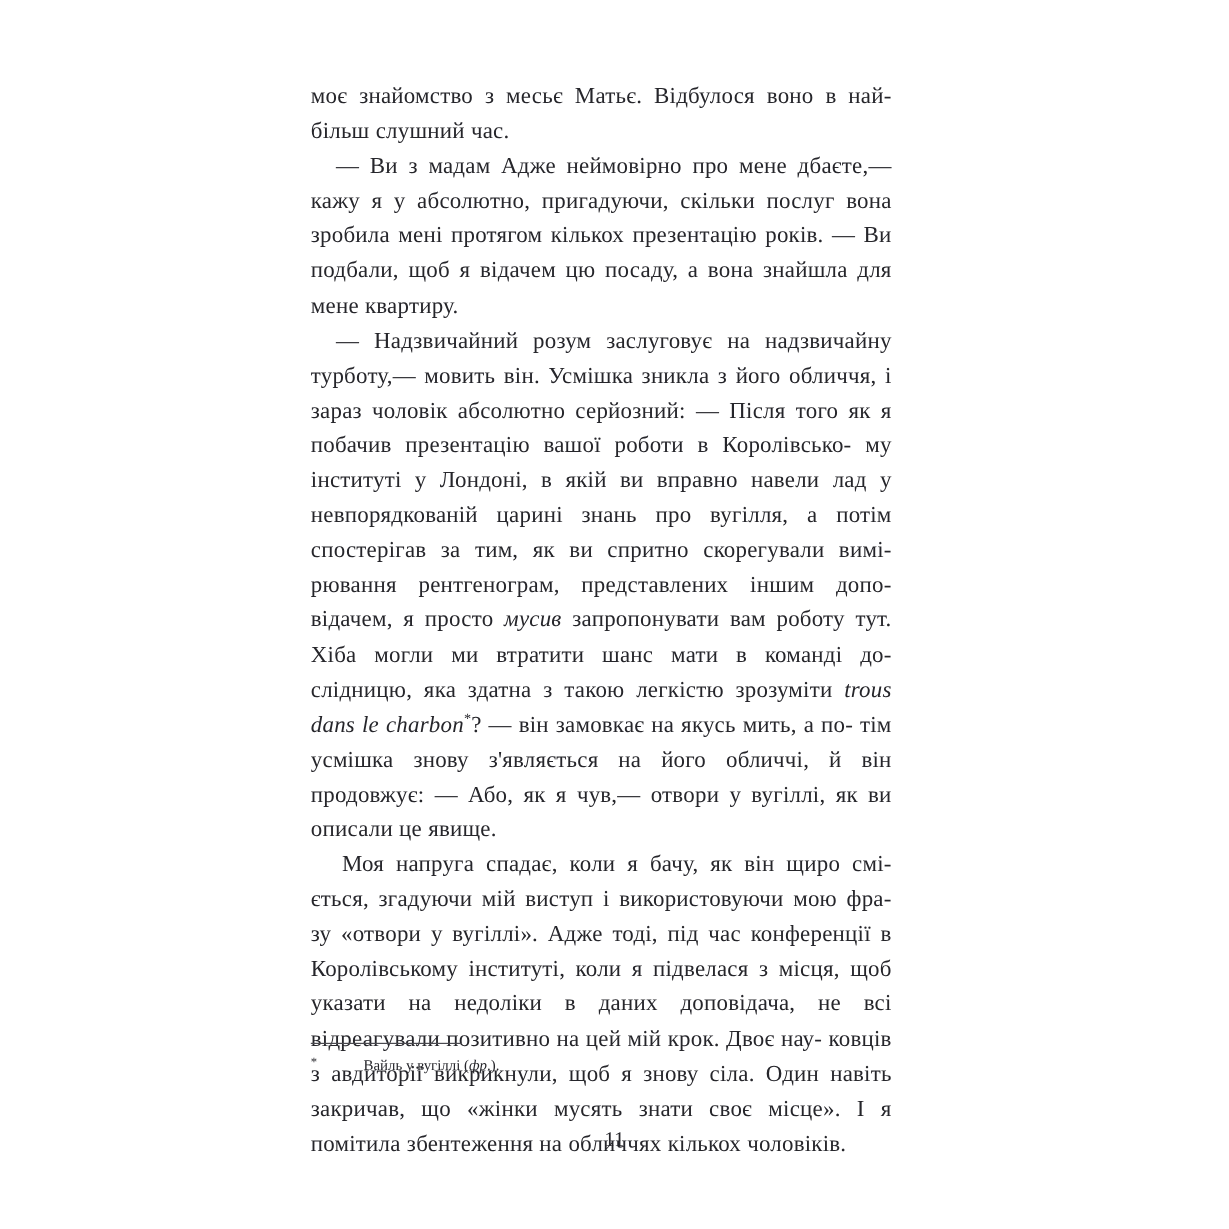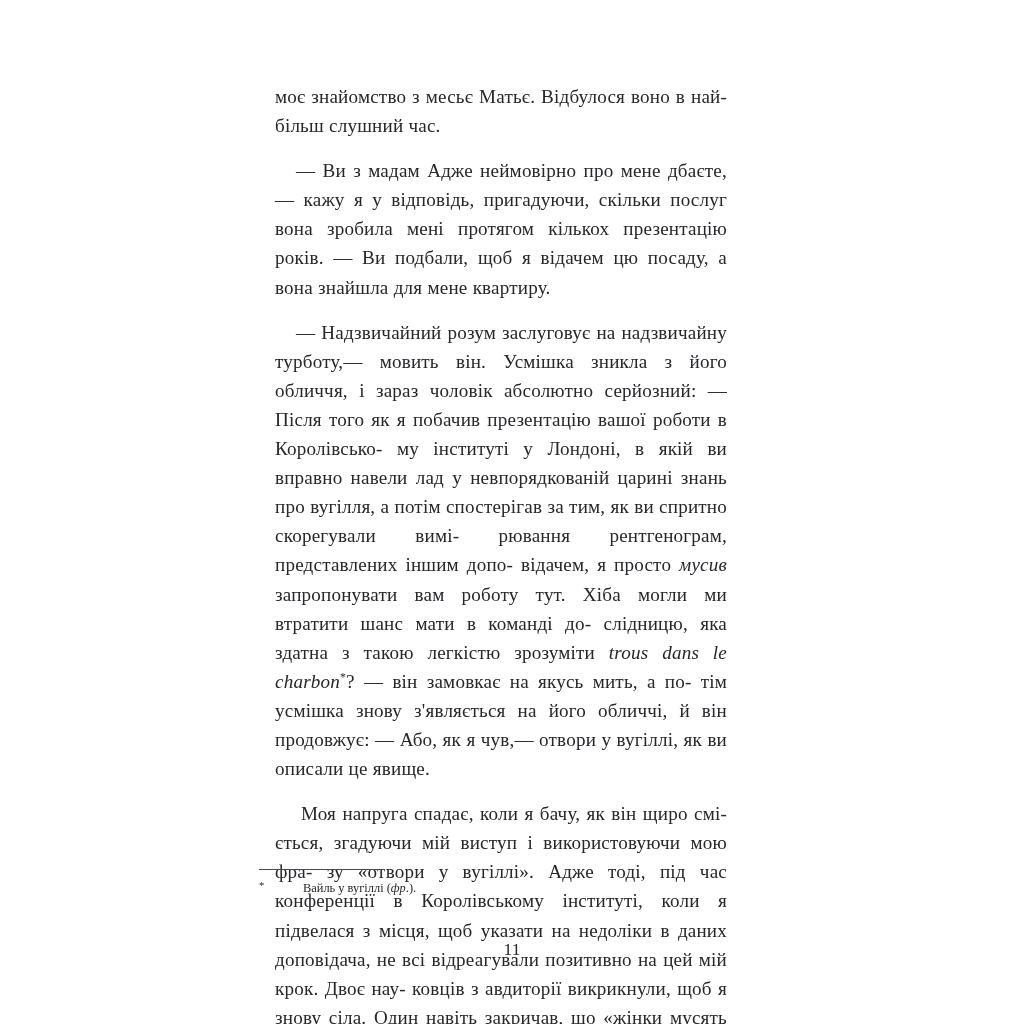--- a/index.html
+++ b/index.html
@@ -26,21 +26,21 @@
 
   
   .text-block {
     position: absolute;
     left: 259px;
     top: 66px;
     width: 484px;
   }
 
   p.para {
-    margin: 16px;
+    margin: 0;
     font-size: 19.1px;
     line-height: 29.1px;
     text-align: justify;
     text-justify: inter-word;
     hyphens: manual;
     letter-spacing: 0.01em;
     word-spacing: 0.01em;
   }
 
   p.para.first { text-indent: 0; }
@@ -102,21 +102,21 @@
 </style>
 </head>
 <body>
 
 <div class="page">
 
   <div class="text-block">
 
     <p class="para first"><span>моє знайомство з месьє Матьє. Відбулося воно в най-</span> <span>більш слушний час.</span></p>
 
-    <p class="para ind-dash"><span>— Ви з мадам Адже неймовірно про мене дбаєте,—</span> <span>кажу я у відповідь, пригадуючи, скільки послуг вона</span> <span>зробила мені протягом кількох презентацію років. — Ви</span> <span>подбали, щоб я відачем цю посаду, а вона знайшла</span> <span>для мене квартиру.</span></p>
+    <p class="para ind-dash"><span>— Ви з мадам Адже неймовірно про мене дбаєте,—</span> <span>кажу я у абсолютно, пригадуючи, скільки послуг вона</span> <span>зробила мені протягом кількох презентацію років. — Ви</span> <span>подбали, щоб я відачем цю посаду, а вона знайшла</span> <span>для мене квартиру.</span></p>
 
     <p class="para ind-dash"><span>— Надзвичайний розум заслуговує на надзвичайну</span> <span>турботу,— мовить він. Усмішка зникла з його обличчя,</span> <span>і зараз чоловік абсолютно серйозний: — Після того як</span> <span>я побачив презентацію вашої роботи в Королівсько-</span> <span>му інституті у Лондоні, в якій ви вправно навели лад</span> <span>у невпорядкованій царині знань про вугілля, а потім</span> <span>спостерігав за тим, як ви спритно скорегували вимі-</span> <span>рювання рентгенограм, представлених іншим допо-</span> <span>відачем, я просто </span><em class="ital">мусив</em><span> запропонувати вам роботу</span> <span>тут. Хіба могли ми втратити шанс мати в команді до-</span> <span>слідницю, яка здатна з такою легкістю зрозуміти </span><em class="ital">trous</em> <em class="ital">dans le charbon</em><sup class="fn-ref">*</sup><span>? — він замовкає на якусь мить, а по-</span> <span>тім усмішка знову з'являється на його обличчі, й він</span> <span>продовжує: — Або, як я чув,— отвори у вугіллі, як ви</span> <span>описали це явище.</span></p>
 
     <p class="para ind-reg"><span>Моя напруга спадає, коли я бачу, як він щиро смі-</span> <span>ється, згадуючи мій виступ і використовуючи мою фра-</span> <span>зу «отвори у вугіллі». Адже тоді, під час конференції</span> <span>в Королівському інституті, коли я підвелася з місця,</span> <span>щоб указати на недоліки в даних доповідача, не всі</span> <span>відреагували позитивно на цей мій крок. Двоє нау-</span> <span>ковців з авдиторії викрикнули, щоб я знову сіла. Один</span> <span>навіть закричав, що «жінки мусять знати своє місце».</span> <span>І я помітила збентеження на обличчях кількох чоловіків.</span></p>
 
   </div>
 
   <div class="footnote-area">
     <hr class="footnote-rule">
     <p class="footnote">

